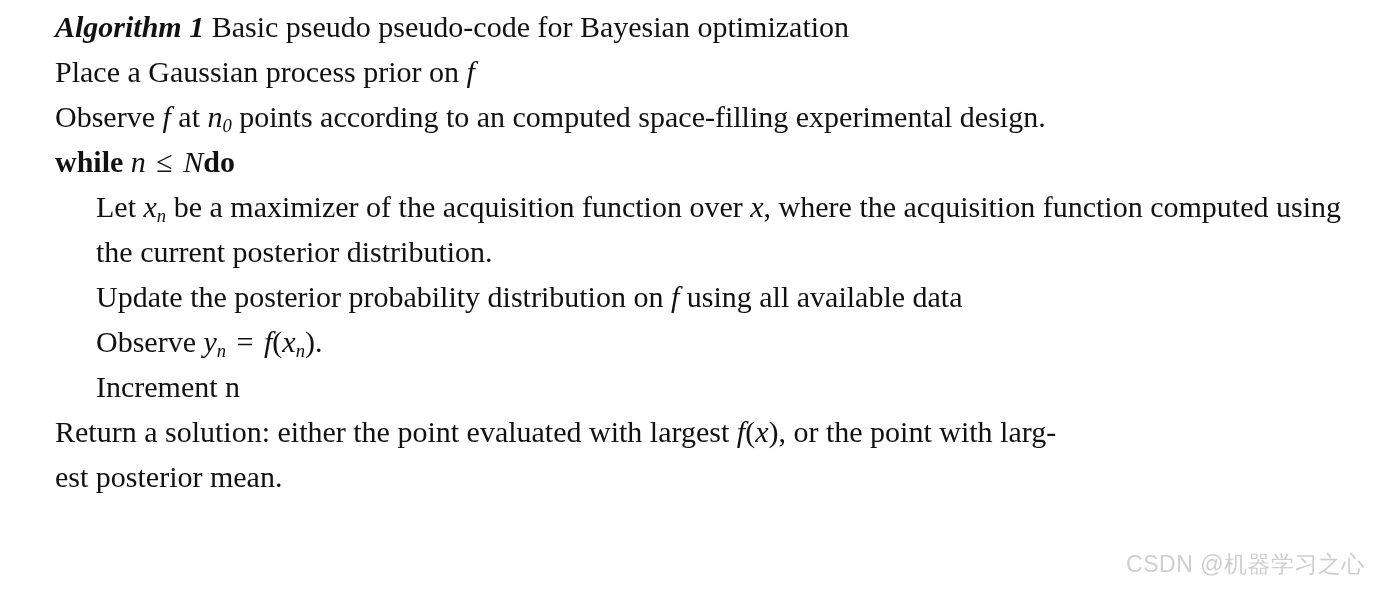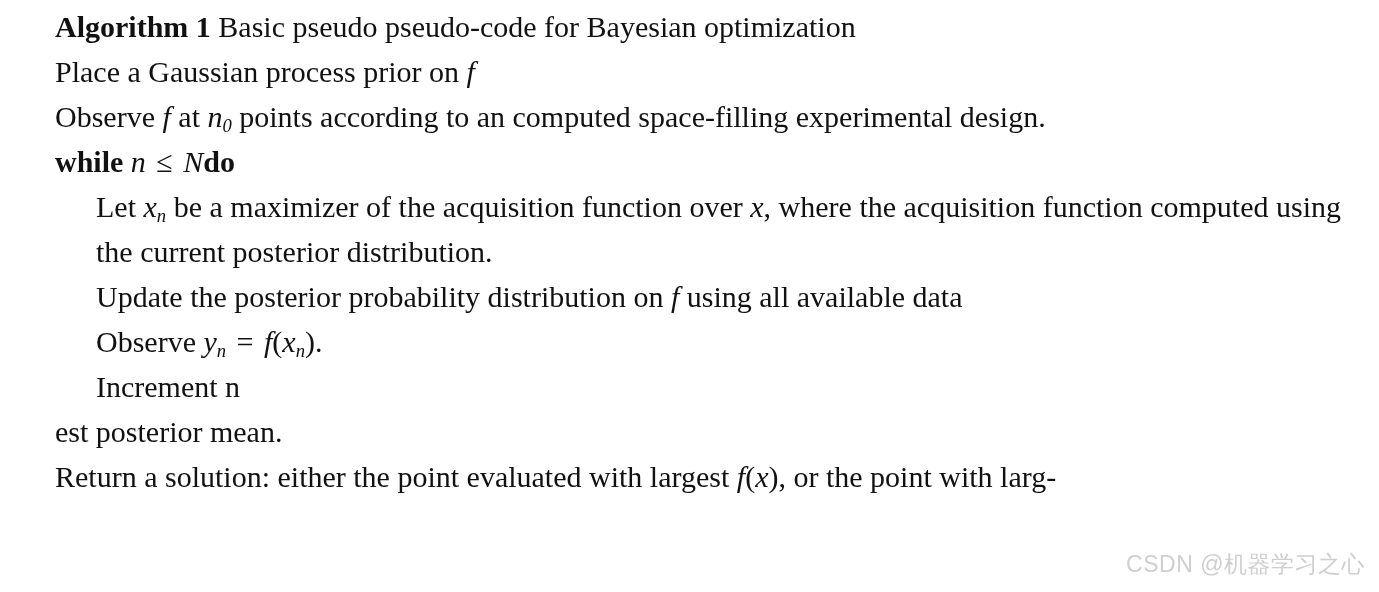--- a/index.html
+++ b/index.html
@@ -38,20 +38,21 @@
     text-justify: inter-word;
   }
 
   .indent {
     margin-left: 41px;
     width: 1245px;
   }
 
   .hdr-name {
     font-weight: bold;
+    font-style: italic;
   }
 
   i, .mathvar {
     font-style: italic;
     font-family: "Liberation Serif", "DejaVu Serif", serif;
   }
 
   b, .kw {
     font-weight: bold;
     text-align: center;
@@ -132,25 +133,25 @@
     <span class="nowrap"><i class="mathvar">y</i><sub>n</sub></span>
     <span class="op">=</span>
     <span class="nowrap"><i class="mathvar">f</i><span>(</span><i class="mathvar">x</i><sub>n</sub><span>)</span><span>.</span></span>
   </div>
 
   <div class="algo-line indent">
     <span>Increment n</span>
   </div>
 
 
-  <div class="algo-line">
-    <span>est posterior mean.</span>
-  </div>
-
   <div class="algo-line justified">
     <span>Return a solution: either the point evaluated with largest</span>
     <span class="nowrap"><i class="mathvar">f</i><span>(</span><i class="mathvar">x</i><span>)</span><span>,</span></span>
     <span>or the point with larg-</span>
+  </div>
+
+  <div class="algo-line">
+    <span>est posterior mean.</span>
   </div>
 
 </div>
 
 <div class="watermark">CSDN @机器学习之心</div>
 
 </body></html>

